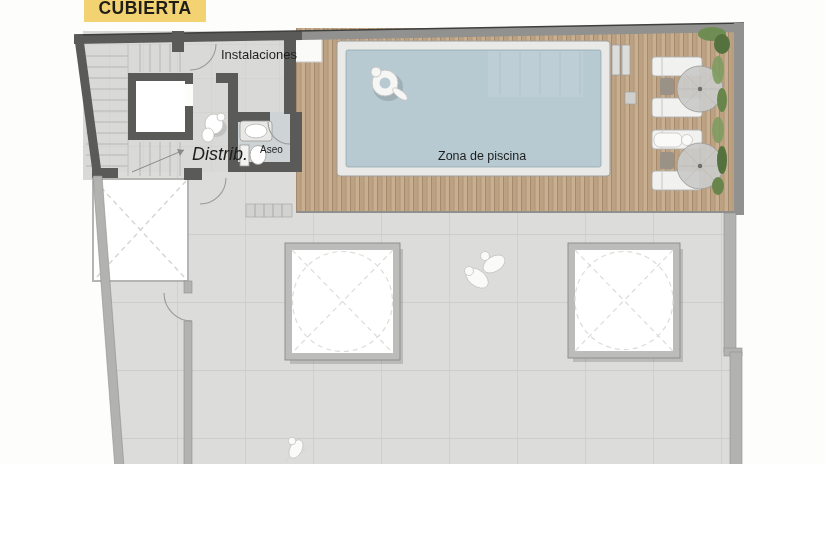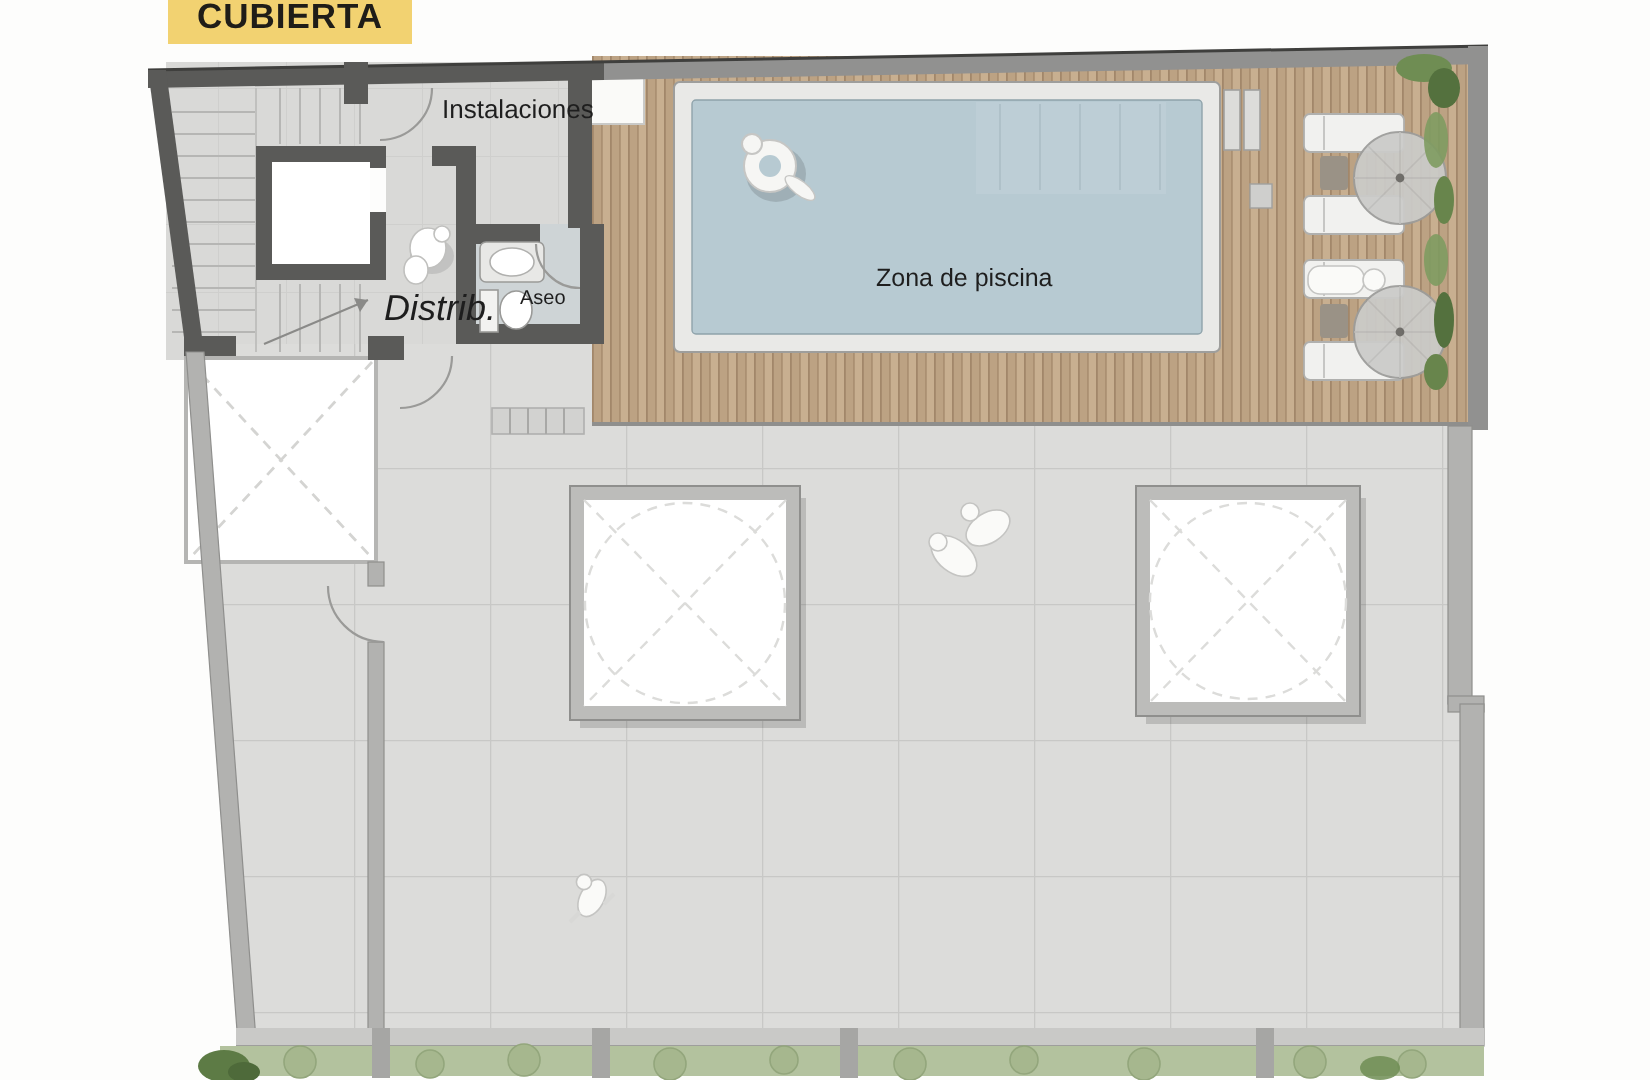--- a/index.html
+++ b/index.html
@@ -1,23 +1,23 @@
 <!DOCTYPE html>
 <html><head>
 <meta charset="utf-8">
 <style>
   html,body{margin:0;padding:0;background:#ffffff;}
-  .stage{position:relative;width:825px;height:540px;overflow:hidden;background:#fdfdfc;
+  .stage{position:relative;width:825px;height:464px;overflow:hidden;background:#fdfdfc;
          font-family:"Liberation Sans",sans-serif;}
   .stage svg{position:absolute;left:0;top:0;}
   .lbl{position:absolute;color:#1e1e1e;white-space:nowrap;pointer-events:none;}
   .lbl-instalaciones{left:221px;top:47px;font-size:13px;font-weight:500;}
   .lbl-distrib{left:192px;top:144px;font-size:18px;font-weight:500;font-style:italic;}
   .lbl-aseo{left:260px;top:144px;font-size:10px;font-weight:400;}
-  .lbl-zona{left:438px;top:132px;font-size:12.5px;font-weight:500;}
+  .lbl-zona{left:438px;top:149px;font-size:12.5px;font-weight:500;}
   .title-badge{position:absolute;left:84px;top:-7px;width:122px;height:29px;
       background:#f2d271;color:#1f1d18;font-weight:bold;font-size:17.5px;
       line-height:31px;text-align:center;letter-spacing:.5px;}
 </style>
 </head>
 <body>
 
 <div class="stage">
 <svg width="825" height="540" viewBox="0 0 825 540">
   <defs>

